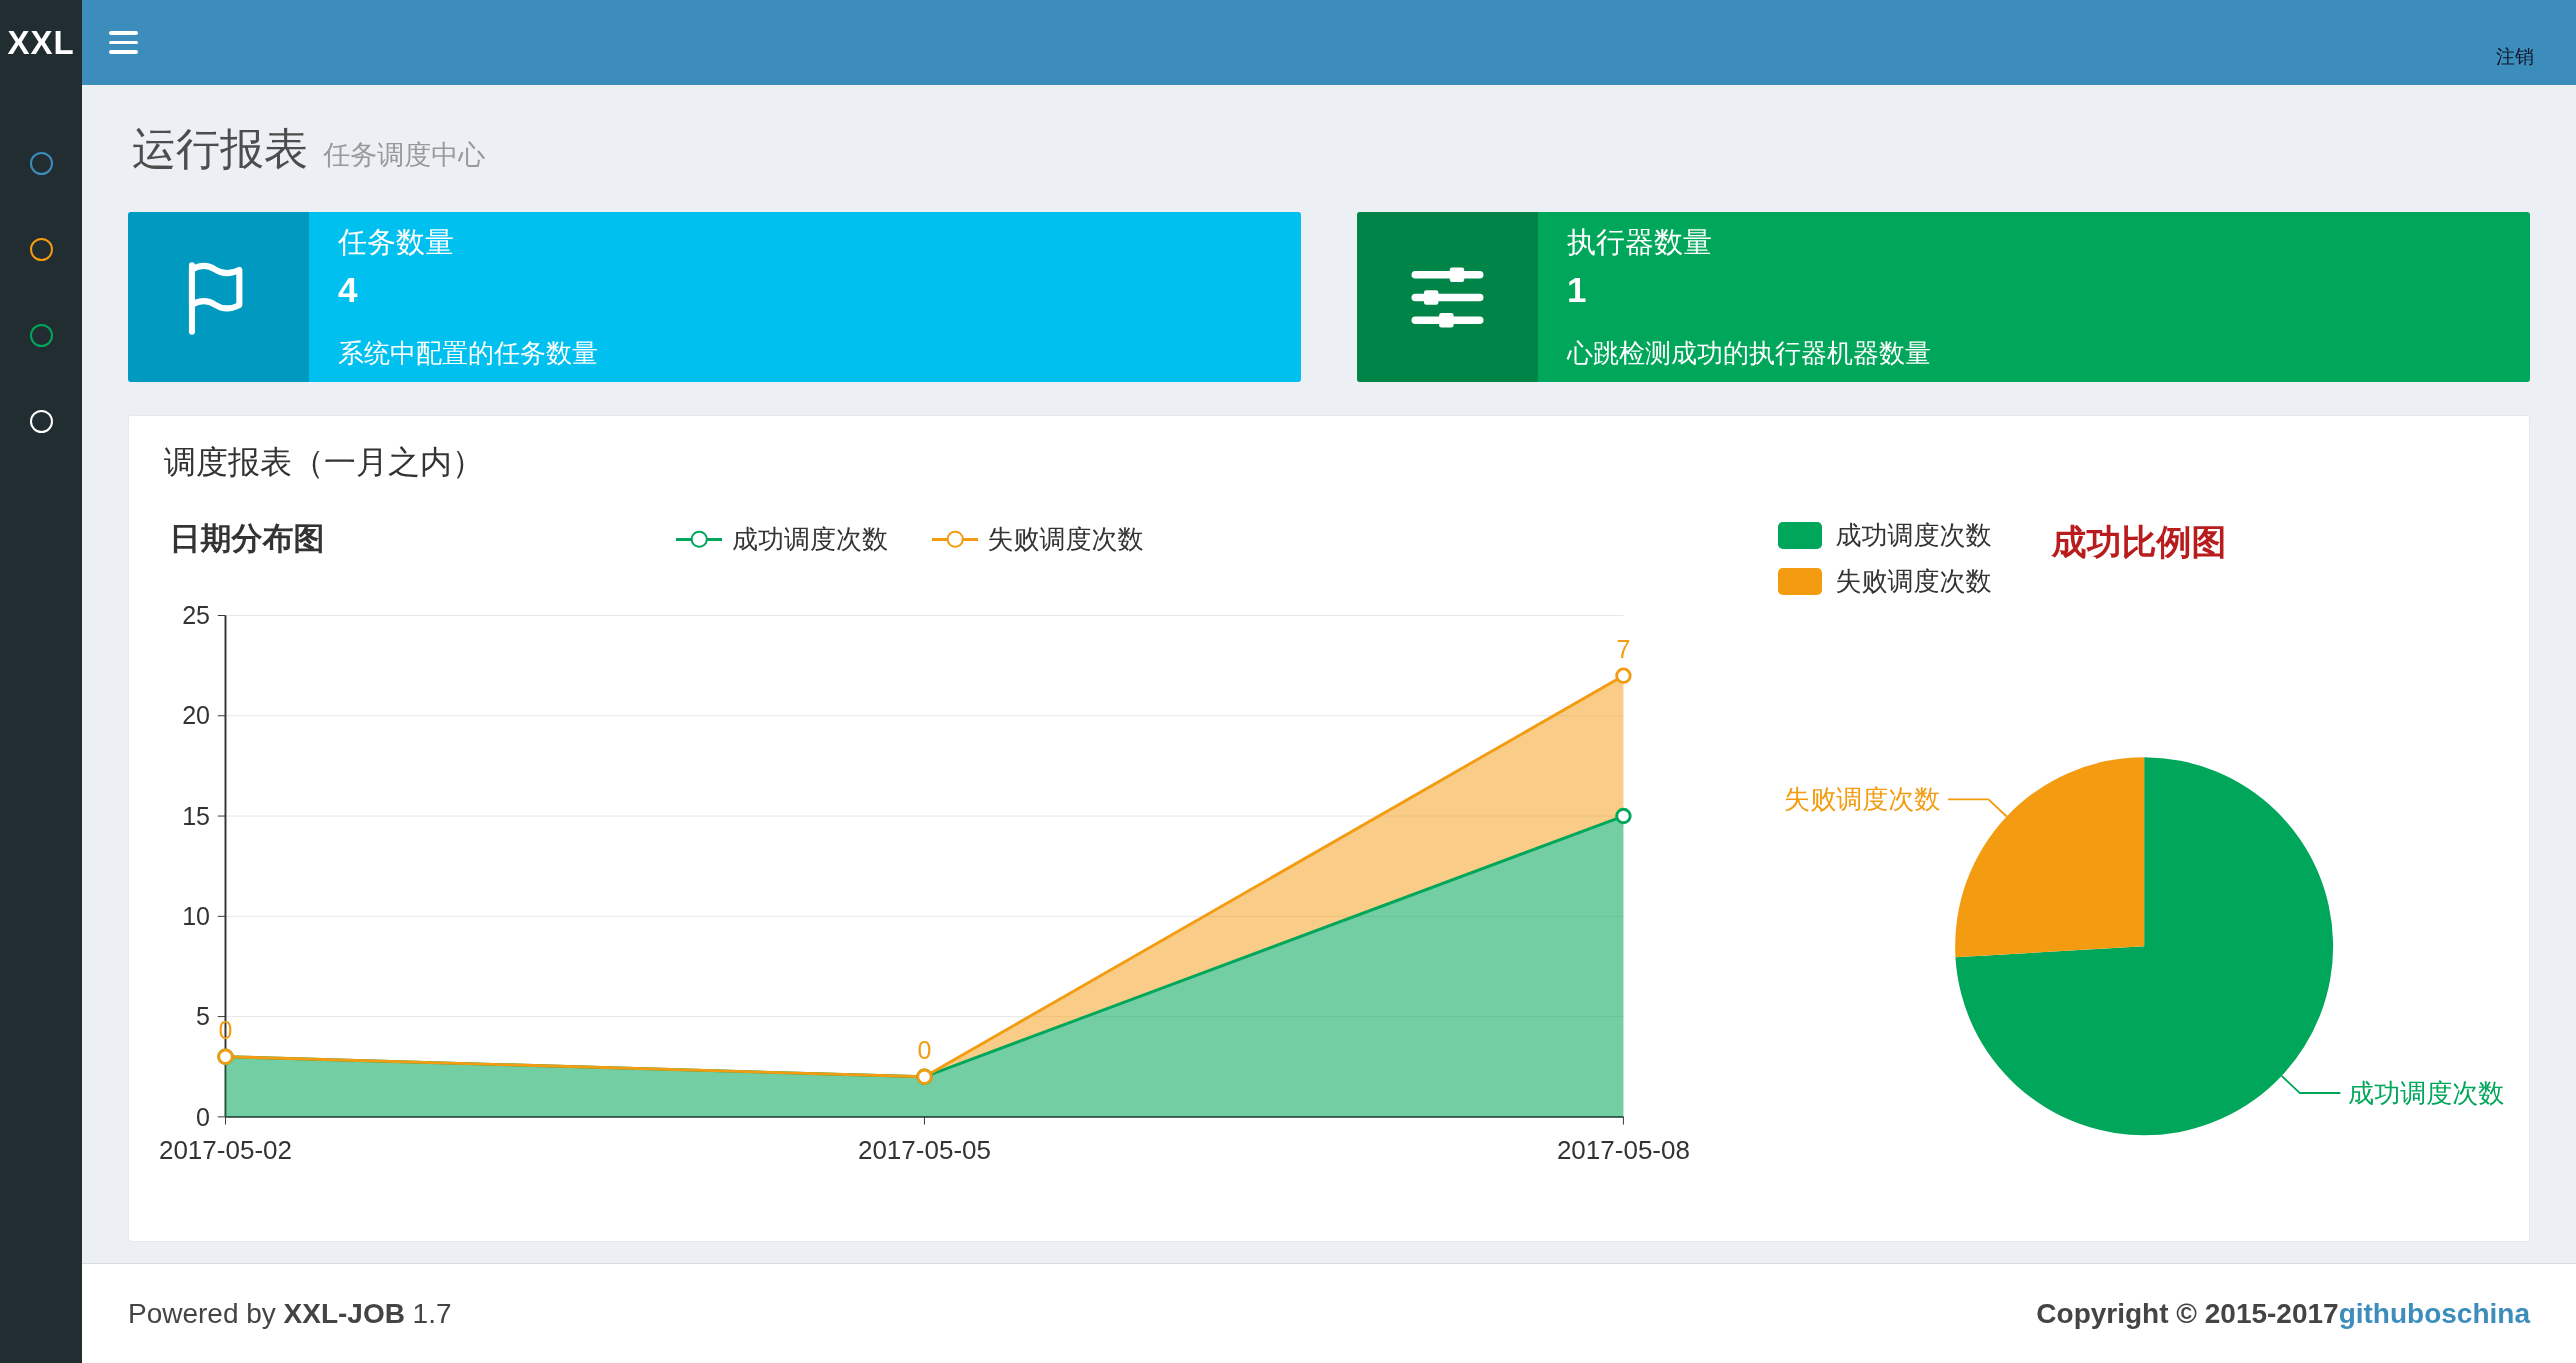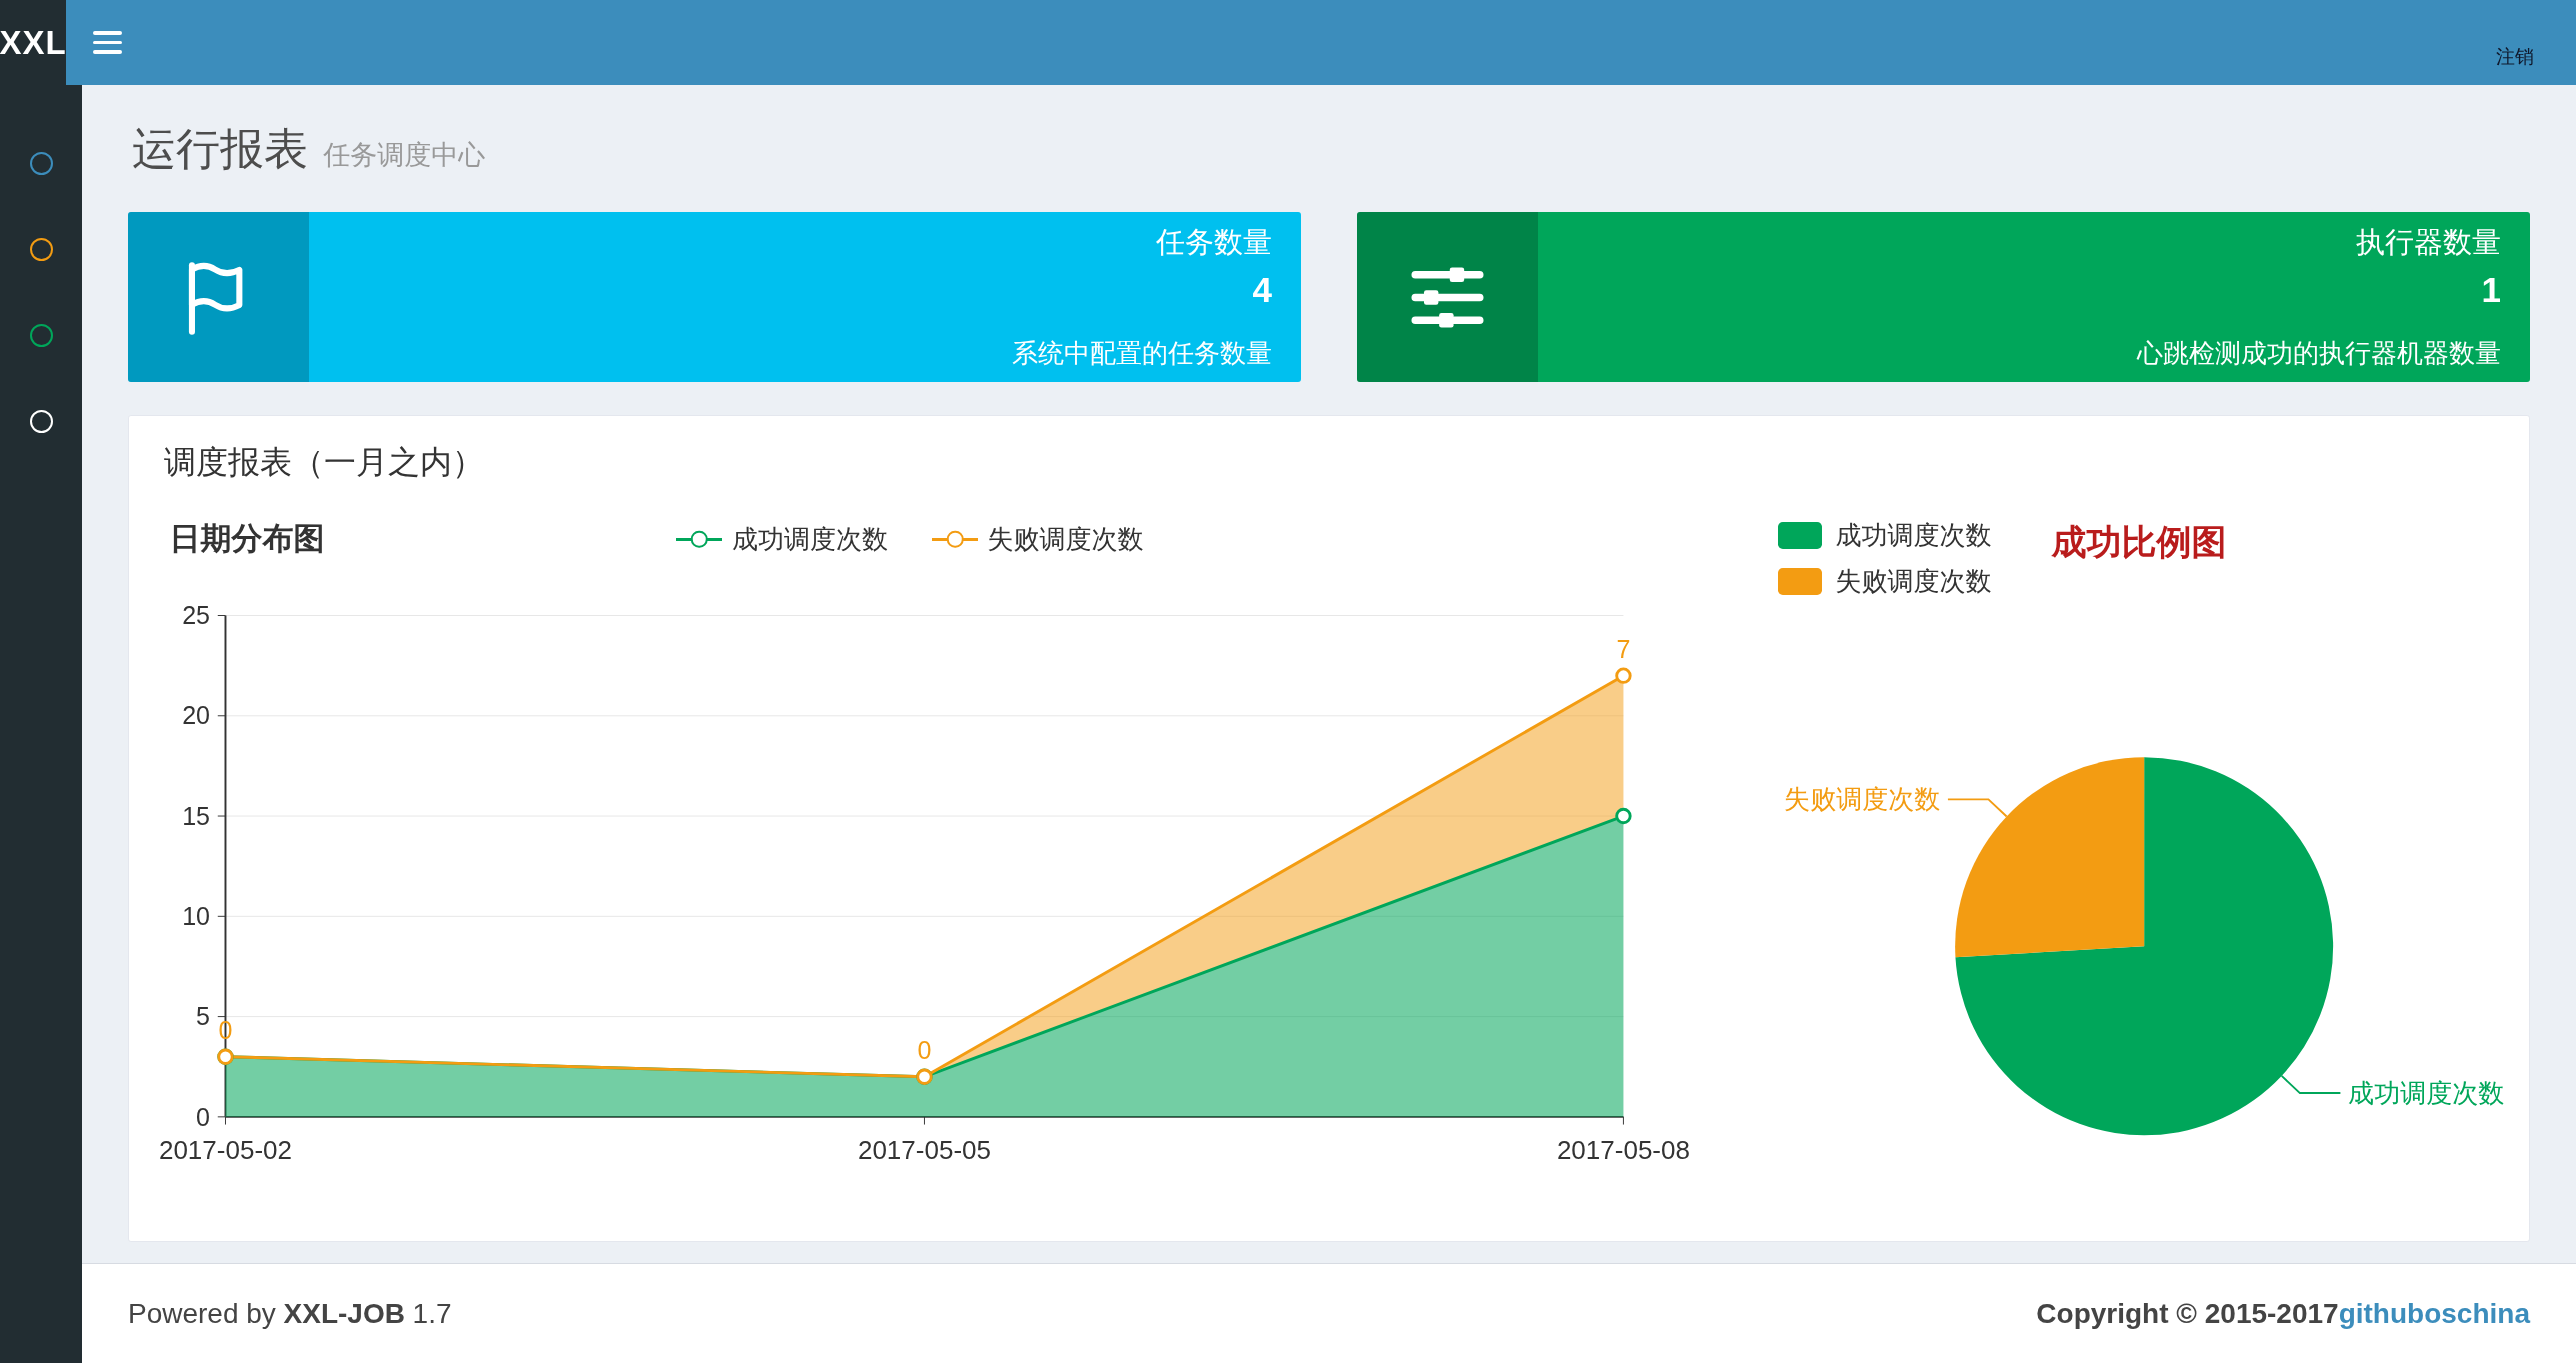--- a/index.html
+++ b/index.html
@@ -4,39 +4,39 @@
 <style>
   html,body{margin:0;padding:0;}
   body{
     width:2576px;height:1363px;position:relative;overflow:hidden;
     background:#ecf0f5;
     font-family:"Liberation Sans","DejaVu Sans",sans-serif;
     color:#333;
   }
   
   .navbar{position:absolute;top:0;left:0;right:0;height:85px;background:#3c8dbc;display:flex;align-items:stretch;z-index:5;}
-  .logo{width:66px;background:#222d32;color:#fff;font-weight:bold;font-size:33px;display:flex;align-items:center;justify-content:center;letter-spacing:1px;}
+  .logo{width:82px;background:#222d32;color:#fff;font-weight:bold;font-size:33px;display:flex;align-items:center;justify-content:center;letter-spacing:1px;}
   .hamburger{width:83px;display:flex;flex-direction:column;align-items:center;justify-content:center;gap:5.8px;cursor:pointer;}
   .hamburger span{width:29px;height:3.9px;background:#fff;border-radius:1.9px;}
   .logout{margin-left:auto;color:#0f172a;font-size:19px;display:flex;align-items:center;padding:0 42px;cursor:pointer;margin-top:28px;}
   
   .sidebar{position:absolute;top:85px;left:0;bottom:0;width:82px;background:#222d32;box-sizing:border-box;padding-top:35px;}
   .side-dot{height:86px;display:flex;align-items:center;justify-content:center;cursor:pointer;}
   .side-dot i{display:block;width:19px;height:19px;border:2.9px solid #fff;border-radius:50%;}
   
   .content{position:absolute;top:85px;left:82px;right:0;padding:35px 46px 0;box-sizing:border-box;}
   .page-head{display:flex;align-items:baseline;gap:15.4px;margin:0 0 33px 3.9px;}
   .page-title{font-size:44px;color:#4d4d4d;font-weight:500;}
   .page-sub{font-size:27px;color:#999;}
   
   .boxes{display:flex;gap:56px;}
   .info-box{flex:1;height:170px;border-radius:2.9px;display:flex;color:#fff;overflow:hidden;}
   .ib-icon{width:181px;background:rgba(0,0,0,0.2);display:flex;align-items:center;justify-content:center;flex:none;}
   .ib-icon svg{width:91px;height:91px;}
-  .ib-body{flex:1;padding:17.4px 29px;display:flex;flex-direction:column;justify-content:center;box-sizing:border-box;align-items:flex-end;}
+  .ib-body{flex:1;padding:17.4px 29px;display:flex;flex-direction:column;justify-content:center;box-sizing:border-box;}
   .ib-label{font-size:29px;}
   .ib-value{font-size:35px;font-weight:bold;margin-top:7.7px;}
   .ib-line{height:2.9px;background:#fff;opacity:.9;margin:14.5px 0 11.6px;}
   .ib-desc{font-size:26px;}
   
   .panel{margin-top:33px;background:#fff;border:1px solid #e4e7ee;border-radius:2.9px;}
   .panel-title{padding:25px 35px 13.5px;font-size:32px;color:#333;}
   .panel-body{display:flex;padding:11.6px 29px 44px;}
   .line-area{width:1504px;flex:none;}
   .pie-area{flex:1;min-width:0;}

